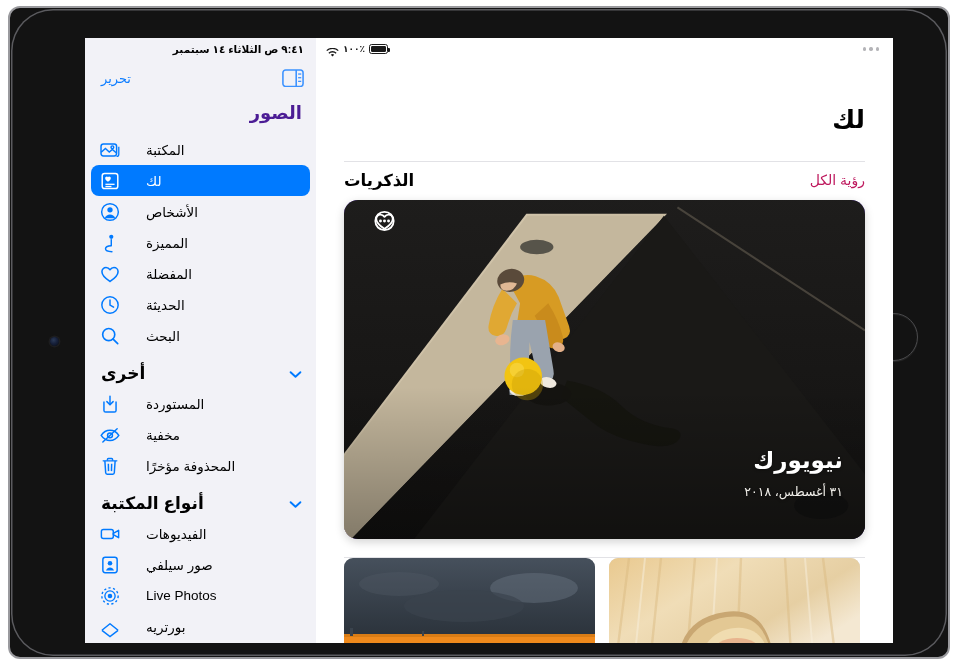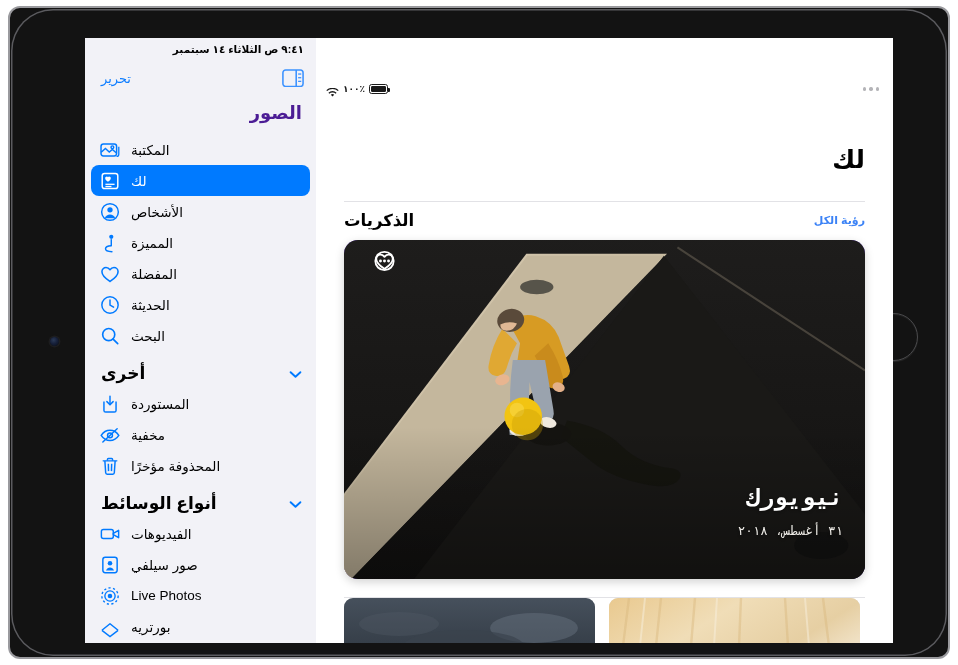--- a/index.html
+++ b/index.html
@@ -58,39 +58,39 @@
   .edit-link{color:#0a7bff;font-size:13px;cursor:pointer;}
   .sidebar-toggle{width:22px;height:18px;cursor:pointer;}
   .sb-title{
     font-size:18px;font-weight:700;color:#4c1d95;text-align:right;
     padding:6px 14px 10px 0;letter-spacing:-.2px;
   }
   .sb-list{padding:0 6px;}
   .sb-row{
     display:flex;flex-direction:row-reverse;align-items:center;
     height:31px;border-radius:8px;padding:0 8px 0 8px;cursor:pointer;
-    gap:10px;
+    gap:25px;
   }
   .sb-row.sel{background:#007aff;}
   .sb-ico{width:22px;height:22px;flex:0 0 22px;display:flex;align-items:center;justify-content:center;color:#007aff;}
   .sb-row.sel .sb-ico{color:#fff;}
   .sb-lbl{font-size:13.5px;color:#000;white-space:nowrap;}
   .sb-row.sel .sb-lbl{color:#fff;font-weight:500;}
   .sb-section{
     display:flex;flex-direction:row-reverse;align-items:center;justify-content:space-between;
     padding:12px 14px 4px 16px;
   }
   .sb-section .sec-t{font-size:17px;font-weight:700;color:#000;}
   .chev{color:#007aff;font-size:11px;transform:translateY(1px);cursor:pointer;}
 
   
   .main{flex:1 1 auto;background:#fff;height:605px;position:relative;overflow:hidden;}
   .m-status{
     height:22px;display:flex;flex-direction:row-reverse;align-items:center;
-    justify-content:space-between;padding:8px 14px 0 10px;margin-top:32px;
+    justify-content:space-between;padding:0 14px 0 10px;
   }
   .st-left{display:flex;align-items:center;gap:4px;}
   .batt{
     width:19px;height:10px;border:1.1px solid #1a1a1a;border-radius:2.6px;
     position:relative;box-sizing:border-box;padding:1px;
   }
   .batt::after{content:"";position:absolute;right:-3px;top:3px;width:1.8px;height:4px;background:#1a1a1a;border-radius:0 1px 1px 0;}
   .batt i{display:block;height:100%;background:#1a1a1a;border-radius:1.2px;}
   .pct{font-size:9px;font-weight:600;color:#1a1a1a;}
   .wifi{width:13px;height:10px;}
@@ -100,27 +100,26 @@
   .m-title{
     font-size:25px;font-weight:700;text-align:right;color:#000;
     padding:28px 28px 10px 0;letter-spacing:-.3px;
   }
   .hdr-rule{height:1px;background:#e2e2e6;margin:0 28px;}
   .sec-head{
     display:flex;flex-direction:row-reverse;align-items:center;justify-content:space-between;
     padding:9px 28px 8px 28px;
   }
   .sec-head .t{font-size:16.5px;font-weight:700;color:#000;}
-  .sec-head .a{font-size:11px;color:#3b82f6;cursor:pointer;font-weight:bold;}
+  .sec-head .a{font-size:14px;color:#be185d;cursor:pointer;}
 
   .memcard{
     margin:2px 28px 0 28px;height:339px;border-radius:14px;position:relative;
     overflow:hidden;box-shadow:0 3px 10px rgba(0,0,0,.18);cursor:pointer;
     background:#8b5cf6;
-    font-family:Liberation Mono, monospace;
   }
   .memcard svg{position:absolute;inset:0;width:100%;height:100%;display:block;}
   .card-acts{position:absolute;top:10px;left:14px;display:flex;gap:9px;z-index:3;}
   .act{width:22px;height:22px;color:#fff;cursor:pointer;}
   .memtext{position:absolute;right:22px;bottom:40px;z-index:3;text-align:right;}
   .memtext .ttl{font-size:23px;font-weight:700;color:#fff;line-height:1.15;text-shadow:0 1px 3px rgba(0,0,0,.35);}
   .memtext .sub{font-size:12.5px;color:#f0eee9;margin-top:10px;text-shadow:0 1px 3px rgba(0,0,0,.35);}
 
   .rule2{height:1px;background:#e2e2e6;margin:18px 28px 0 28px;}
   .feat-head{padding:10px 28px 8px 28px;text-align:right;}
@@ -276,21 +275,21 @@
                 <path d="M6.4 6.4 7.3 19.4a1.6 1.6 0 0 0 1.6 1.5h6.2a1.6 1.6 0 0 0 1.6-1.5l.9-13"></path>
                 <line x1="10.2" y1="9.6" x2="10.4" y2="17.6"></line>
                 <line x1="13.8" y1="9.6" x2="13.6" y2="17.6"></line>
               </svg>
             </span>
             <span class="sb-lbl">المحذوفة مؤخرًا</span>
           </div>
         </div>
 
         <div class="sb-section">
-          <span class="sec-t">أنواع الوسائط</span>
+          <span class="sec-t">أنواع المكتبة</span>
           <span class="chev">
             <svg width="13" height="9" viewBox="0 0 13 9" fill="none" stroke="#007aff" stroke-width="1.9" stroke-linecap="round" stroke-linejoin="round">
                 <path d="M1.6 2.2 6.5 6.8 11.4 2.2"></path>
               </svg>
           </span>
         </div>
         <div class="sb-list">
           <div class="sb-row">
             <span class="sb-ico">
               <svg viewBox="0 0 24 24" fill="none" stroke="currentColor" stroke-width="1.6">

